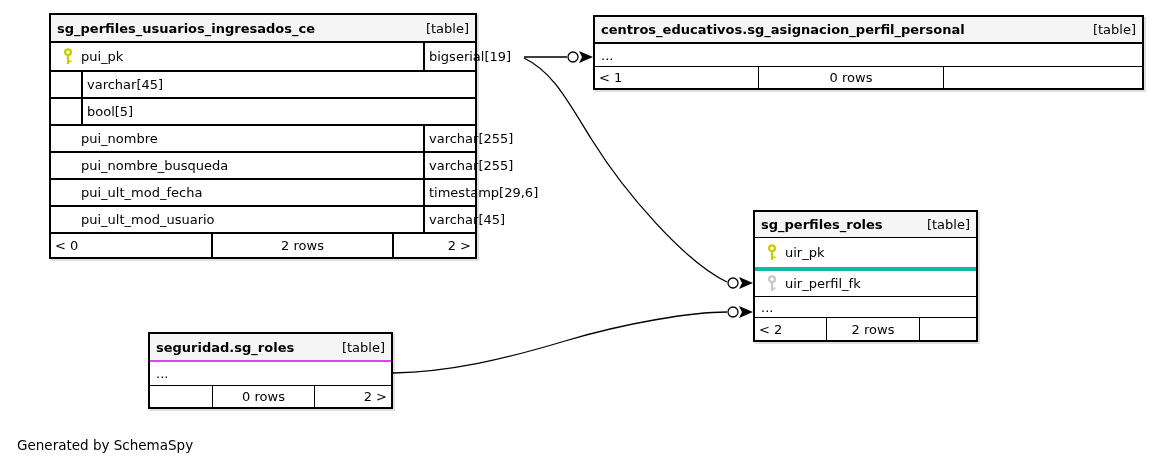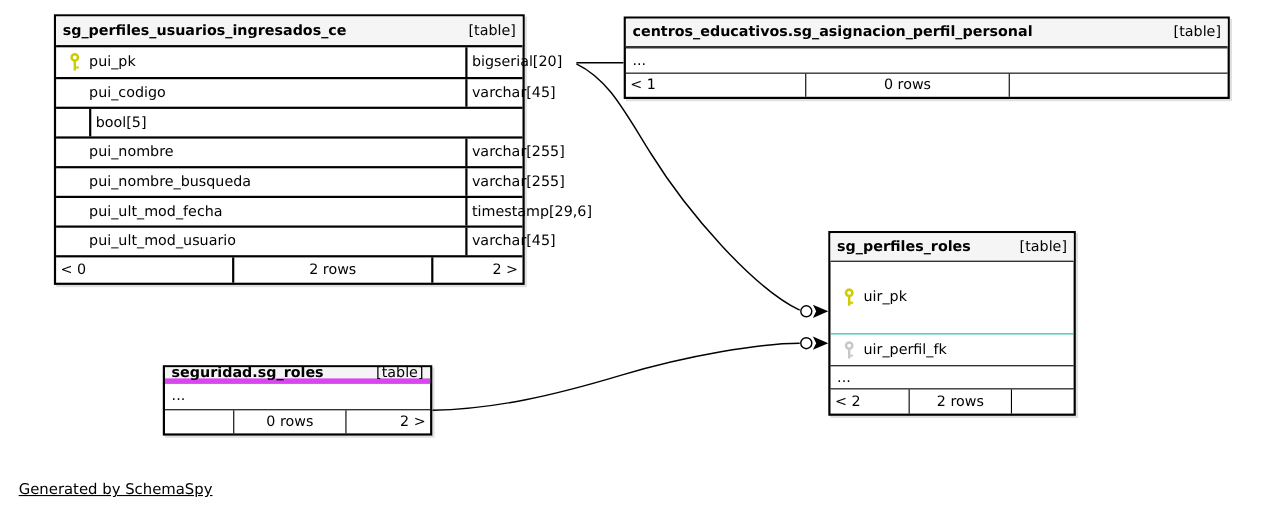--- a/index.html
+++ b/index.html
@@ -38,49 +38,49 @@
   .t1 .trow{height:27px;}
   .t1 .trow + .trow{border-top:2px solid #000;}
   .t1 .cname{width:342px;flex:none;}
   .t1 .ctype{flex:1;align-self:stretch;display:flex;align-items:center;
              border-left:2px solid #000;padding-left:4px;}
   .t1 .tfoot{border-top:2px solid #000;height:25px;}
   .t1 .fcell + .fcell{border-left:2px solid #000;}
   .t1 .f1{width:160px;} .t1 .f2{width:181px;} .t1 .f3{flex:1;}
 
   
-  .t2{left:567px;top:15px;width:551px;}
+  .t2{left:593px;top:15px;width:551px;}
   .t2 .thead{height:26px;border-bottom:1px solid #000;}
   .t2 .trow{height:27px;position:relative;}
   .t2 .cicon{position:absolute;left:0;top:5px;}
   .t2 .namebox{width:352px;text-align:center;}
   .t2 .ellipsis-row{height:23px;border-top:1px solid #000;}
   .t2 .tfoot{border-top:1px solid #000;height:22px;}
   .t2 .fcell + .fcell{border-left:1px solid #000;}
   .t2 .f1{width:163px;} .t2 .f2{width:185px;} .t2 .f3{flex:1;}
 
   
   .t3{left:753px;top:210px;width:225px;}
   .t3 .thead{height:26px;border-bottom:1px solid #000;}
-  .t3 .trow{height:29px;margin-top:18px;}
-  .t3 .trow + .trow{border-top:1px solid #14b8a6;}
+  .t3 .trow{height:29px;}
+  .t3 .trow + .trow{border-top:4px solid #14b8a6;}
   .t3 .ellipsis-row{height:21px;border-top:1px solid #000;}
   .t3 .tfoot{border-top:1px solid #000;height:23px;}
   .t3 .fcell + .fcell{border-left:1px solid #000;}
   .t3 .f1{width:71px;} .t3 .f2{width:93px;} .t3 .f3{flex:1;}
 
   
   .t4{left:148px;top:332px;width:245px;}
-  .t4 .thead{height:15px;border-bottom:5px solid #d946ef;}
+  .t4 .thead{height:28px;border-bottom:2px solid #d946ef;}
   .t4 .ellipsis-row{height:23px;}
   .t4 .tfoot{border-top:1px solid #000;height:22px;}
   .t4 .fcell + .fcell{border-left:1px solid #000;}
   .t4 .f1{width:62px;} .t4 .f2{width:102px;} .t4 .f3{flex:1;}
 
-  .note{position:absolute;left:17px;top:437px;font-size:13.5px;z-index:1;text-decoration:underline;}
+  .note{position:absolute;left:17px;top:437px;font-size:13.5px;z-index:1;}
 </style>
 </head>
 <body>
 
 <div class="canvas">
 
   <svg class="edges" width="1155" height="464" viewBox="0 0 1155 464">
     <g stroke="#000" stroke-width="1.3" fill="none">
       <path d="M524,57 H567"></path>
       <path d="M524,58 C553,72 567,100 592,140 C625,193 685,262 727,282"></path>
@@ -104,25 +104,24 @@
       <span class="tbadge">[table]</span>
     </div>
     <div class="trow">
       <span class="cicon">
         <svg class="key key-pk" viewBox="0 0 12 17">
             <circle cx="6" cy="4.2" r="2.9" fill="none" stroke="currentColor" stroke-width="2.3"></circle>
             <path d="M4.9 7.2h2.2V16H4.9z M7.1 12.4h2.5v1.8H7.1z" fill="currentColor"></path>
           </svg>
       </span>
       <span class="cname">pui_pk</span>
-      <span class="ctype">bigserial[20]</span>
-    </div>
-    <div class="trow">
-      <span class="cicon"></span>
-      <span class="cname">pui_codigo</span>
+      <span class="ctype">bigserial[19]</span>
+    </div>
+    <div class="trow">
+      <span class="cicon"></span>
       <span class="ctype">varchar[45]</span>
     </div>
     <div class="trow">
       <span class="cicon"></span>
       <span class="ctype">bool[5]</span>
     </div>
     <div class="trow">
       <span class="cicon"></span>
       <span class="cname">pui_nombre</span>
       <span class="ctype">varchar[255]</span>

